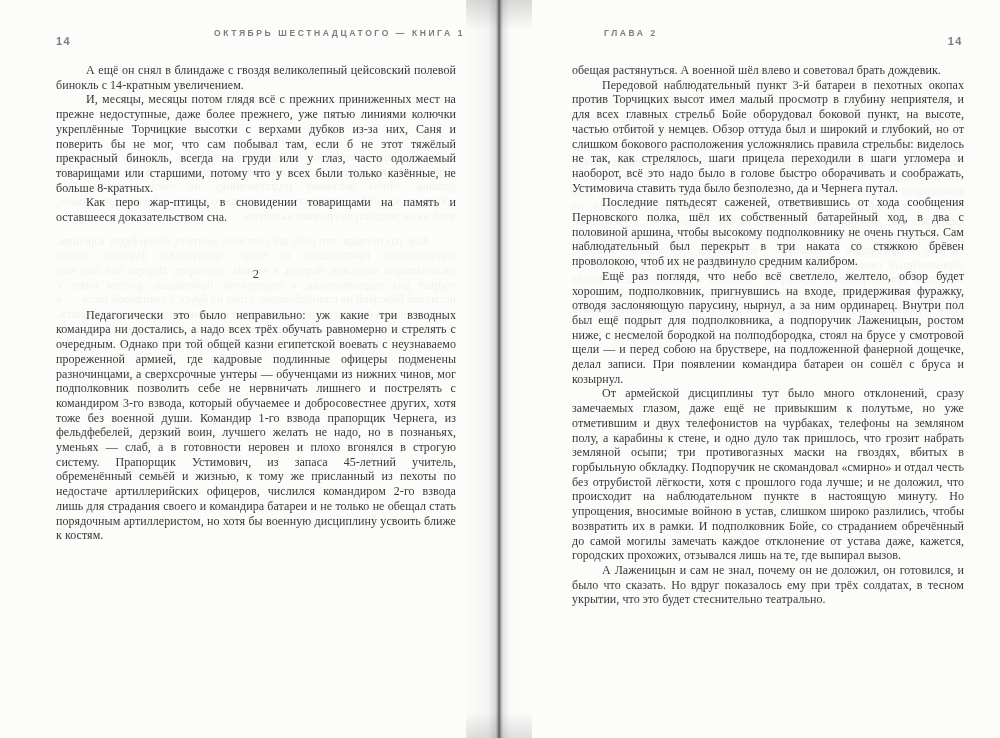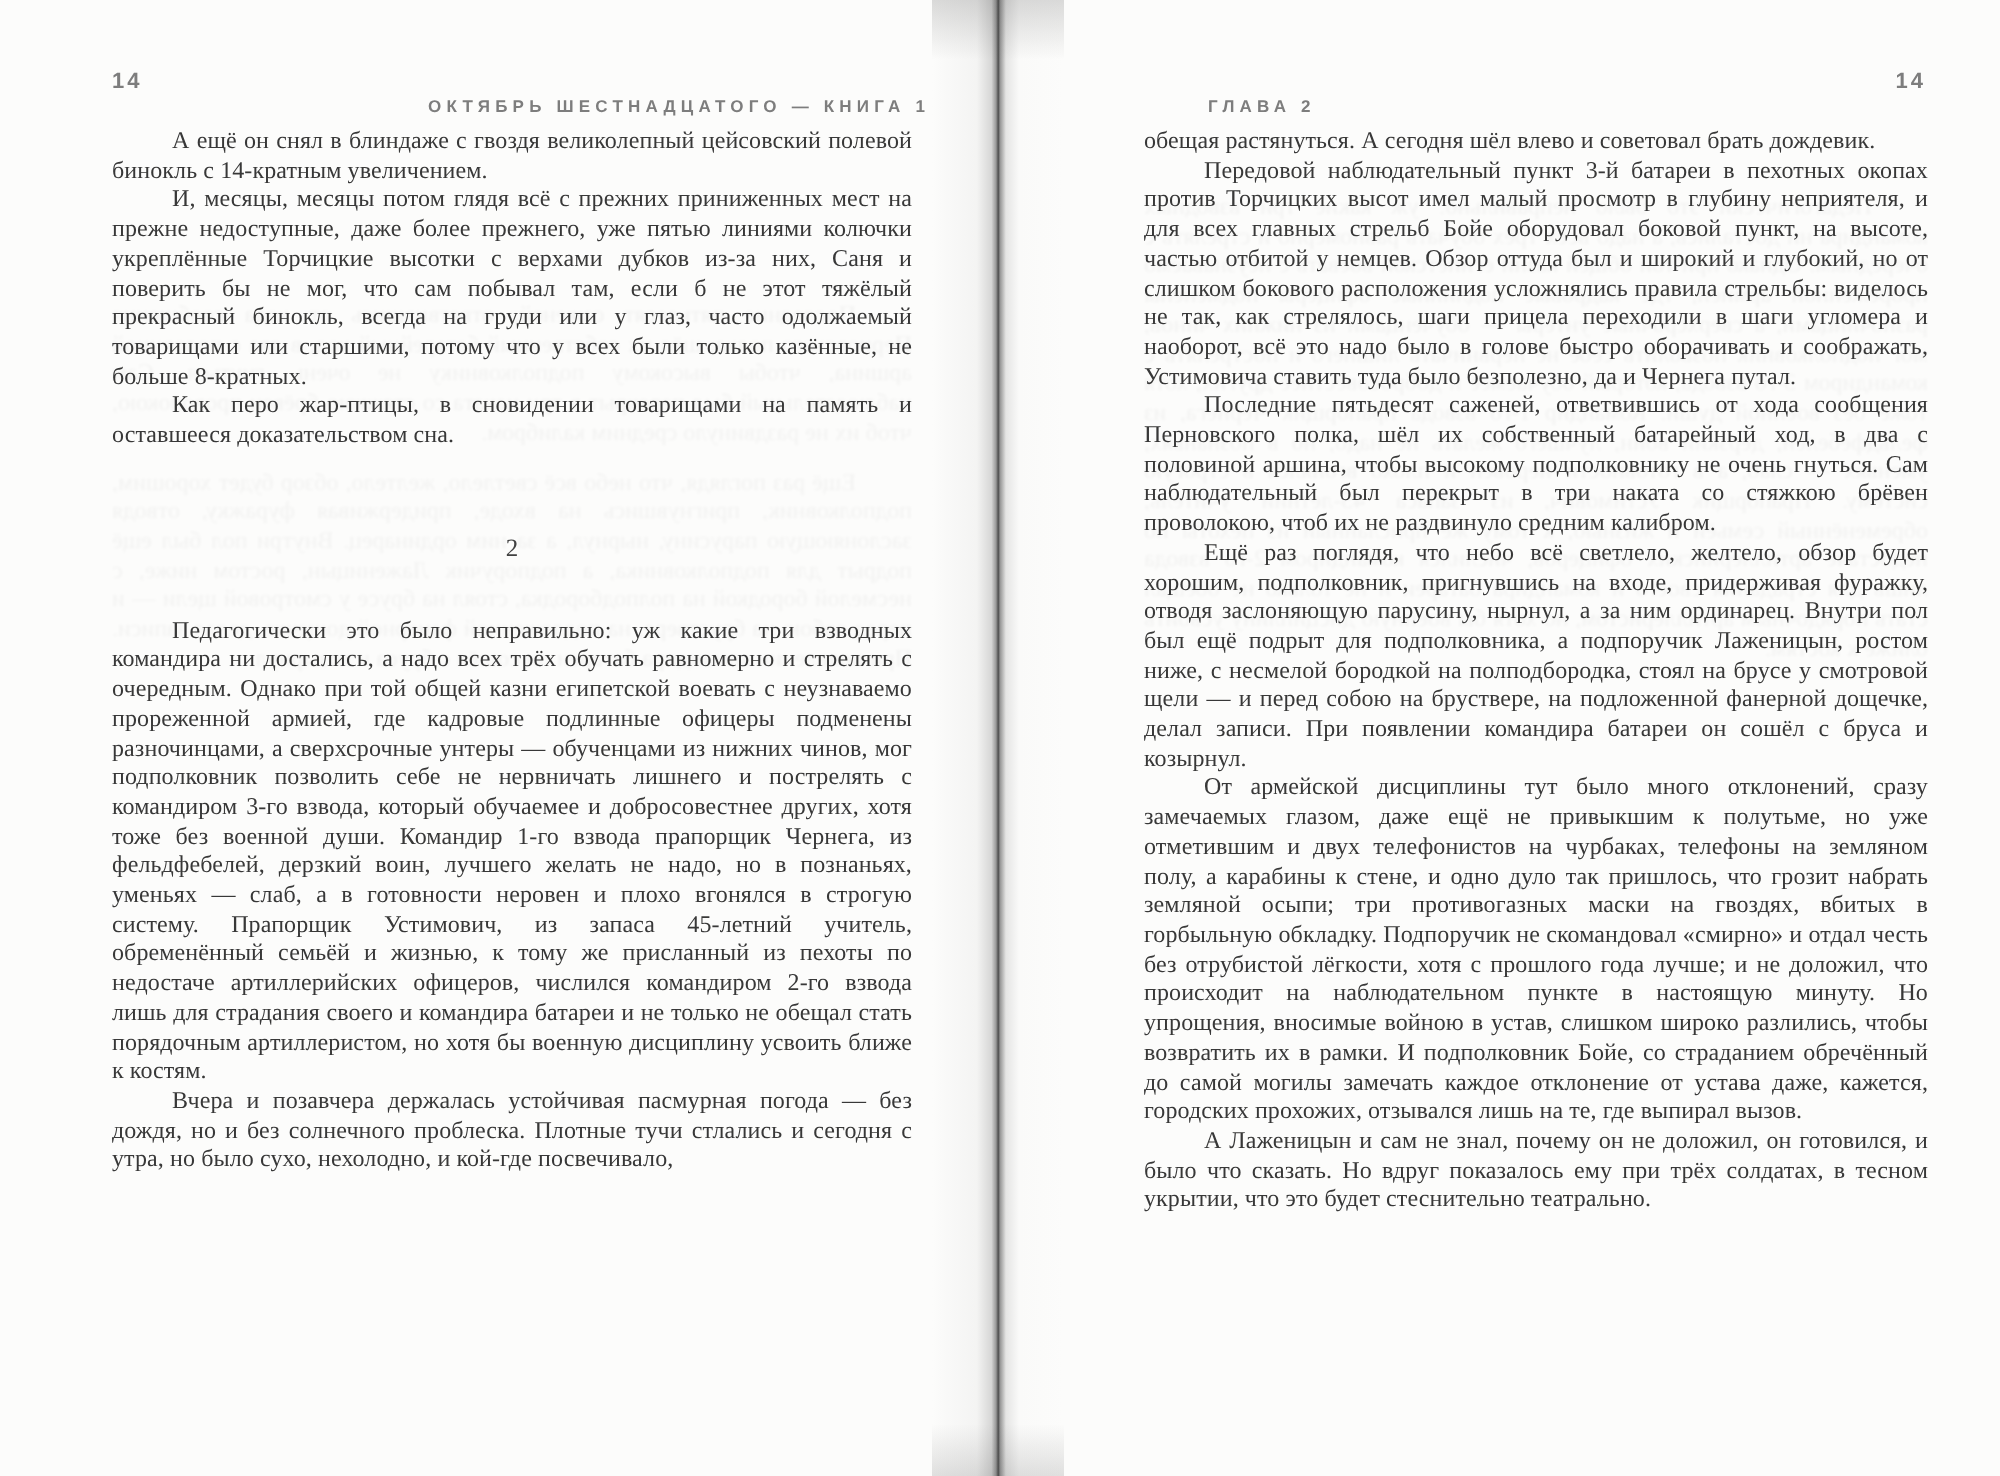--- a/index.html
+++ b/index.html
@@ -29,21 +29,21 @@
   
   .running-head { position: absolute; top: 0; left: 0; right: 0; height: 52px; }
   .pagenum, .head-title {
     position: absolute;
     font-family: "Liberation Sans", sans-serif;
     color: #7d7d7d;
     font-weight: bold;
     white-space: nowrap;
   }
   .pagenum { font-size: 11px; letter-spacing: 1.5px; top: 35px; }
-  .head-title { font-size: 8.5px; letter-spacing: 2.6px; top: 48px; }
+  .head-title { font-size: 8.5px; letter-spacing: 2.6px; top: 28px; }
 
   .page-left  .pagenum    { left: 56px; }
   .page-left  .head-title { left: 214px; }
   .page-right .head-title { left: 72px; padding-left: 32px; }
   .page-right .pagenum    { right: 37px; }
 
   
   .textblock {
     position: absolute;
     top: 63px;
@@ -134,36 +134,35 @@
     <header class="running-head">
       <span class="pagenum">14</span>
       <span class="head-title">ОКТЯБРЬ ШЕСТНАДЦАТОГО — КНИГА 1</span>
     </header>
     <div class="textblock">
       <p class="para">А ещё он снял в блиндаже с гвоздя великолепный цейсовский полевой бинокль с 14-кратным увеличением.</p>
       <p class="para">И, месяцы, месяцы потом глядя всё с прежних приниженных мест на прежне недоступные, даже более прежнего, уже пятью линиями колючки укреплённые Торчицкие высотки с верхами дубков из-за них, Саня и поверить бы не мог, что сам побывал там, если б не этот тяжёлый прекрасный бинокль, всегда на груди или у глаз, часто одолжаемый товарищами или старшими, потому что у всех были только казённые, не больше 8-кратных.</p>
       <p class="para">Как перо жар-птицы, в сновидении товарищами на память и оставшееся доказательством сна.</p>
       <div class="section-number">2</div>
       <p class="para">Педагогически это было неправильно: уж какие три взводных командира ни достались, а надо всех трёх обучать равномерно и стрелять с очередным. Однако при той общей казни египетской воевать с неузнаваемо прореженной армией, где кадровые подлинные офицеры подменены разночинцами, а сверхсрочные унтеры — обученцами из нижних чинов, мог подполковник позволить себе не нервничать лишнего и пострелять с командиром 3-го взвода, который обучаемее и добросовестнее других, хотя тоже без военной души. Командир 1-го взвода прапорщик Чернега, из фельдфебелей, дерзкий воин, лучшего желать не надо, но в познаньях, уменьях — слаб, а в готовности неровен и плохо вгонялся в строгую систему. Прапорщик Устимович, из запаса 45-летний учитель, обременённый семьёй и жизнью, к тому же присланный из пехоты по недостаче артиллерийских офицеров, числился командиром 2-го взвода лишь для страдания своего и командира батареи и не только не обещал стать порядочным артиллеристом, но хотя бы военную дисциплину усвоить ближе к костям.</p>
-      <p class="para">Вчера и позавчера держалась устойчивая пасмурная погода — без дождя, но и без солнечного проблеска. Плотные тучи стлались и сегодня с утра, но было сухо, нехолодно, и кой-где посвечивало,</p>
     </div>
   </section>
 
   <div class="gutter"></div>
 
   <section class="page page-right">
     <div class="ghost" aria-hidden="true">
       <p>Педагогически это было неправильно: уж какие три взводных командира ни достались, а надо всех трёх обучать равномерно и стрелять с очередным. Однако при той общей казни египетской воевать с неузнаваемо прореженной армией, где кадровые подлинные офицеры подменены разночинцами, а сверхсрочные унтеры — обученцами из нижних чинов, мог подполковник позволить себе не нервничать лишнего и пострелять с командиром 3-го взвода, который обучаемее и добросовестнее других, хотя тоже без военной души. Командир 1-го взвода прапорщик Чернега, из фельдфебелей, дерзкий воин, лучшего желать не надо, но в познаньях, уменьях — слаб, а в готовности неровен и плохо вгонялся в строгую систему. Прапорщик Устимович, из запаса 45-летний учитель, обременённый семьёй и жизнью, к тому же присланный из пехоты по недостаче артиллерийских офицеров, числился командиром 2-го взвода лишь для страдания своего и командира батареи и не только не обещал стать порядочным артиллеристом, но хотя бы военную дисциплину усвоить ближе к костям.</p>
     </div>
     <header class="running-head">
       <span class="head-title">ГЛАВА 2</span>
       <span class="pagenum">14</span>
     </header>
     <div class="textblock">
-      <p class="para no-indent">обещая растянуться. А сегодня шёл влево и советовал брать дождевик.</p>
+      <p class="para no-indent">обещая растянуться. А военной шёл влево и советовал брать дождевик.</p>
       <p class="para">Передовой наблюдательный пункт 3-й батареи в пехотных окопах против Торчицких высот имел малый просмотр в глубину неприятеля, и для всех главных стрельб Бойе оборудовал боковой пункт, на высоте, частью отбитой у немцев. Обзор оттуда был и широкий и глубокий, но от слишком бокового расположения усложнялись правила стрельбы: виделось не так, как стрелялось, шаги прицела переходили в шаги угломера и наоборот, всё это надо было в голове быстро оборачивать и соображать, Устимовича ставить туда было безполезно, да и Чернега путал.</p>
       <p class="para">Последние пятьдесят саженей, ответвившись от хода сообщения Перновского полка, шёл их собственный батарейный ход, в два с половиной аршина, чтобы высокому подполковнику не очень гнуться. Сам наблюдательный был перекрыт в три наката со стяжкою брёвен проволокою, чтоб их не раздвинуло средним калибром.</p>
       <p class="para">Ещё раз поглядя, что небо всё светлело, желтело, обзор будет хорошим, подполковник, пригнувшись на входе, придерживая фуражку, отводя заслоняющую парусину, нырнул, а за ним ординарец. Внутри пол был ещё подрыт для подполковника, а подпоручик Лаженицын, ростом ниже, с несмелой бородкой на полподбородка, стоял на брусе у смотровой щели — и перед собою на бруствере, на подложенной фанерной дощечке, делал записи. При появлении командира батареи он сошёл с бруса и козырнул.</p>
       <p class="para">От армейской дисциплины тут было много отклонений, сразу замечаемых глазом, даже ещё не привыкшим к полутьме, но уже отметившим и двух телефонистов на чурбаках, телефоны на земляном полу, а карабины к стене, и одно дуло так пришлось, что грозит набрать земляной осыпи; три противогазных маски на гвоздях, вбитых в горбыльную обкладку. Подпоручик не скомандовал «смирно» и отдал честь без отрубистой лёгкости, хотя с прошлого года лучше; и не доложил, что происходит на наблюдательном пункте в настоящую минуту. Но упрощения, вносимые войною в устав, слишком широко разлились, чтобы возвратить их в рамки. И подполковник Бойе, со страданием обречённый до самой могилы замечать каждое отклонение от устава даже, кажется, городских прохожих, отзывался лишь на те, где выпирал вызов.</p>
       <p class="para">А Лаженицын и сам не знал, почему он не доложил, он готовился, и было что сказать. Но вдруг показалось ему при трёх солдатах, в тесном укрытии, что это будет стеснительно театрально.</p>
     </div>
   </section>
 
 </div>
 

